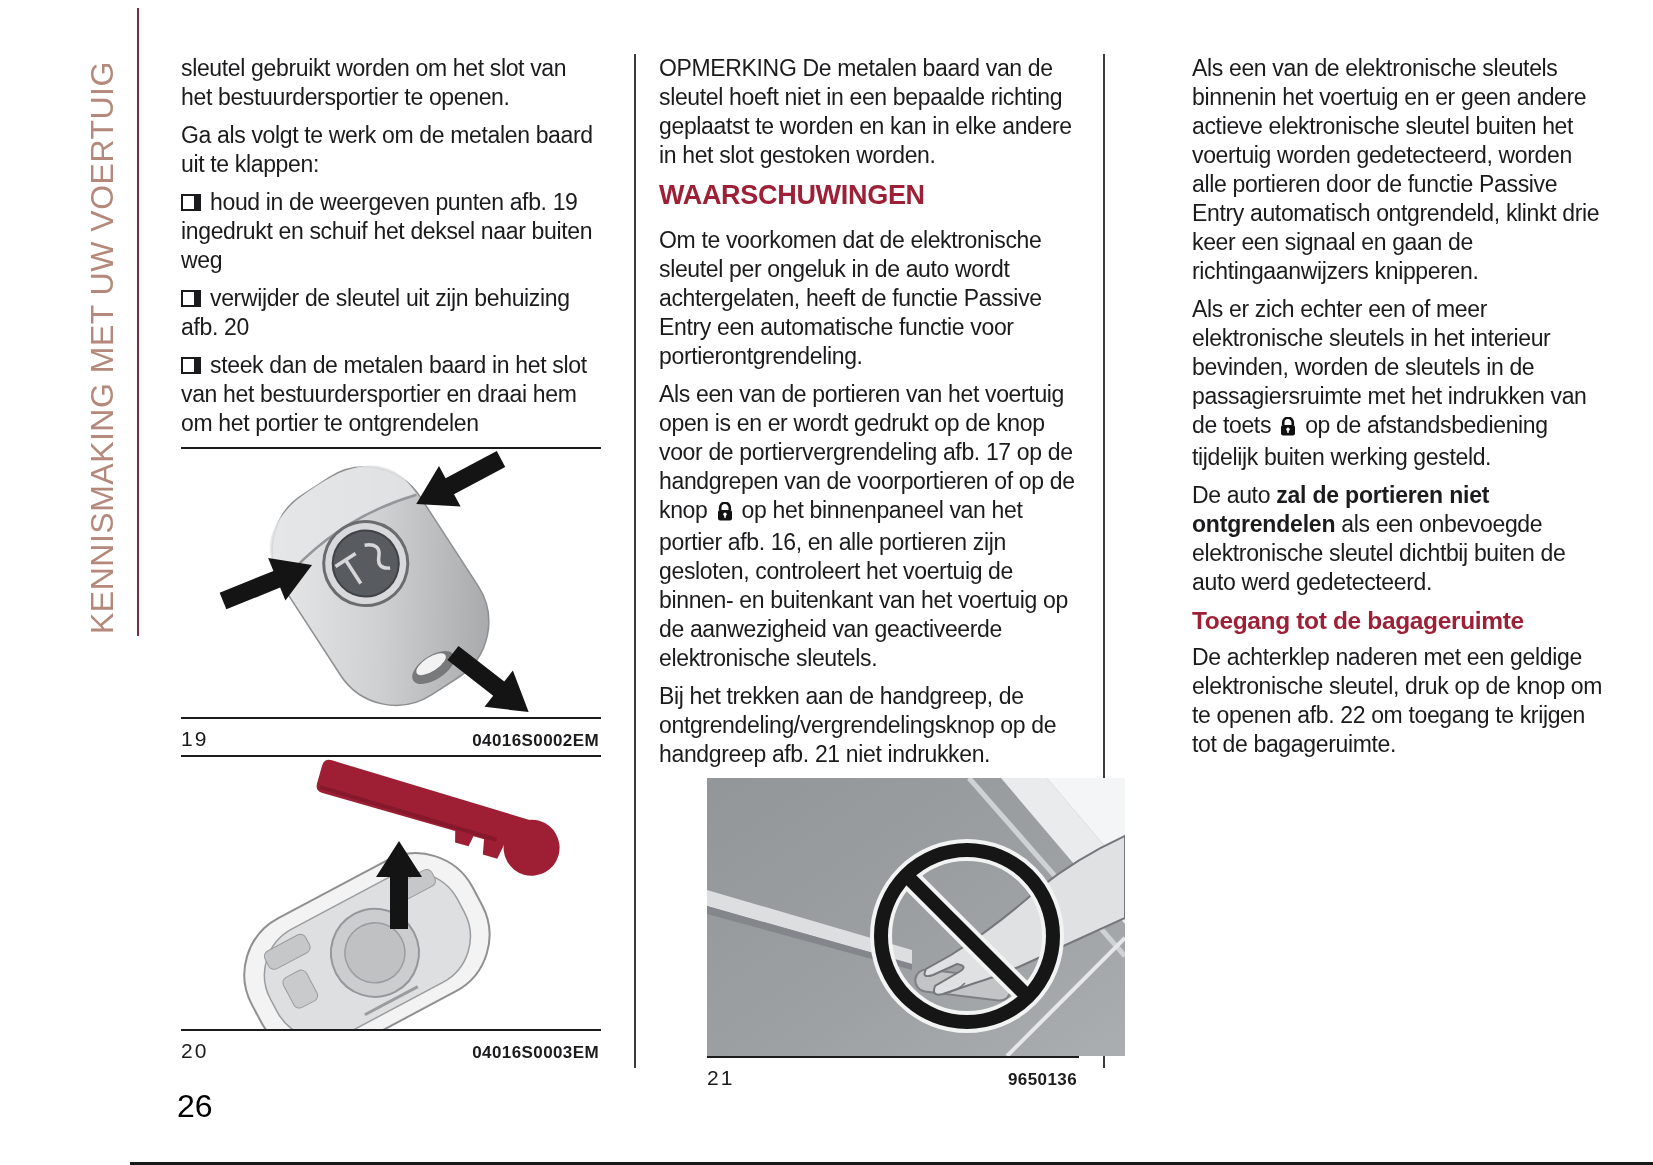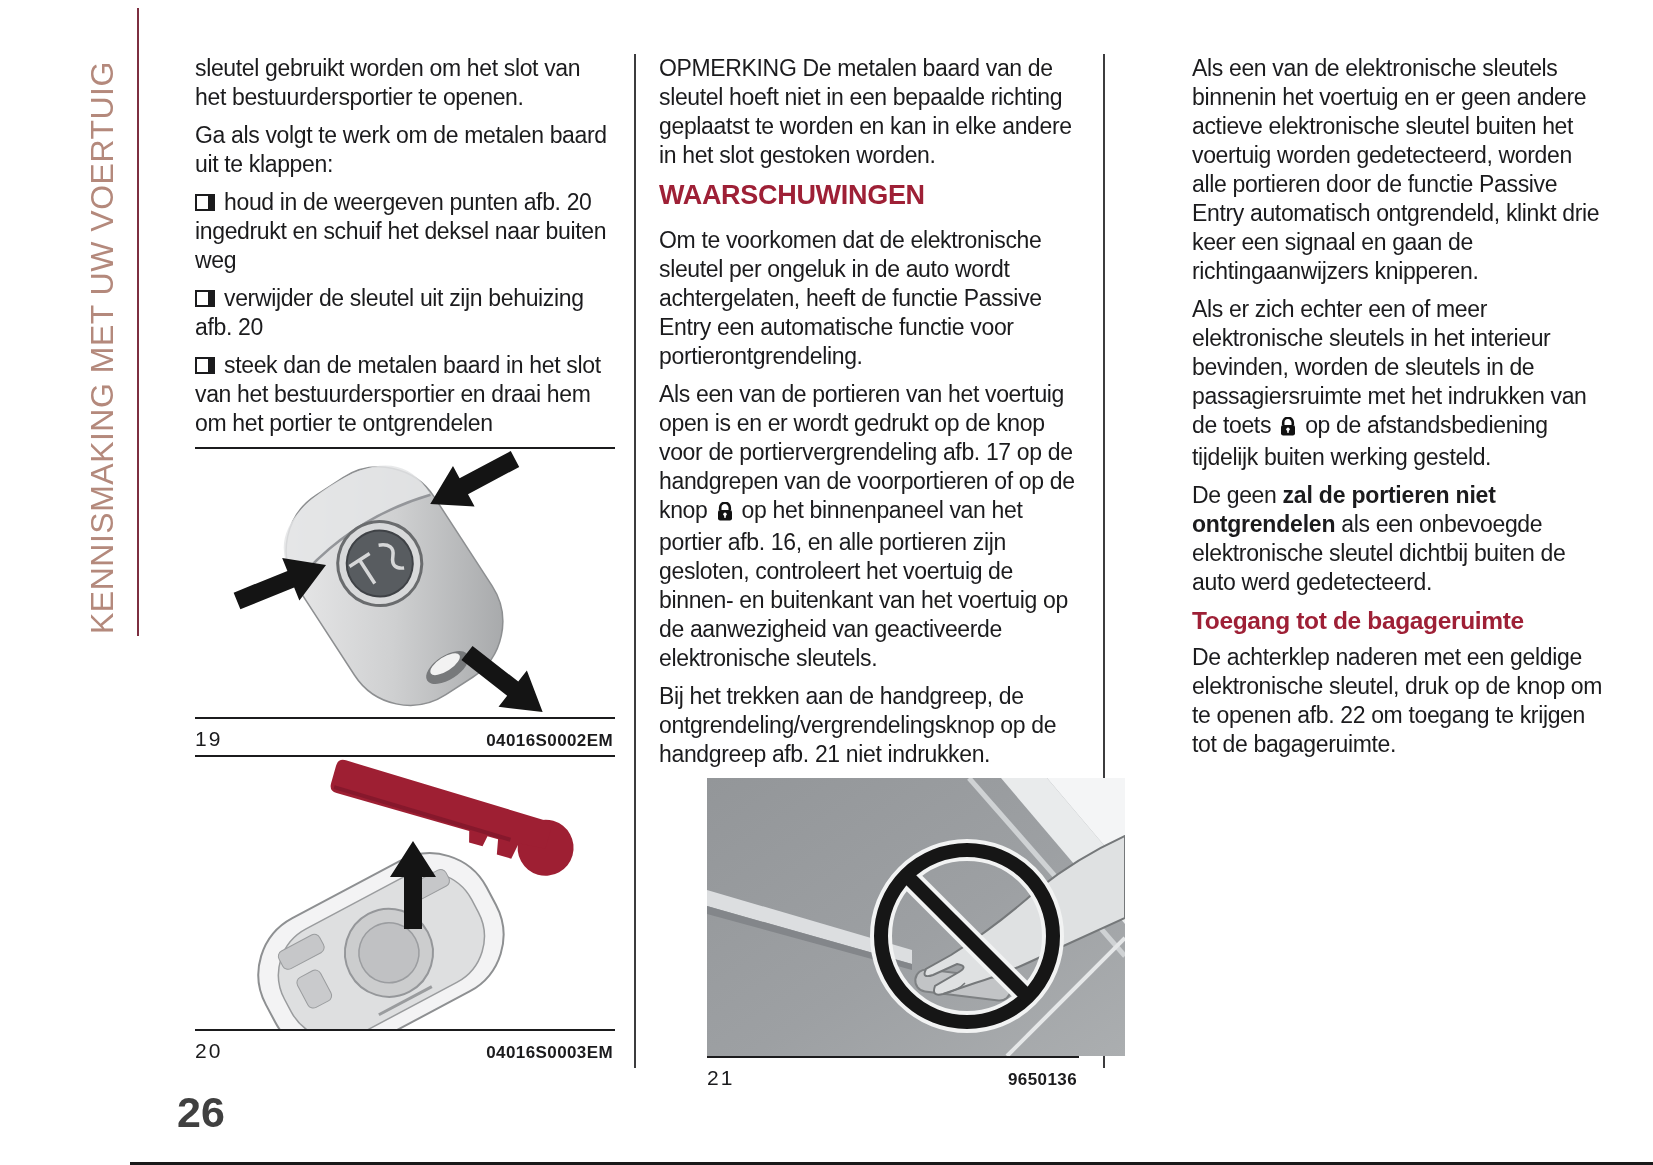--- a/index.html
+++ b/index.html
@@ -8,57 +8,57 @@
   
   .sidebar-label{position:absolute;left:84px;top:50px;height:584px;
     writing-mode:vertical-rl;transform:rotate(180deg);
     font-size:32px;letter-spacing:.5px;color:#b4897c;white-space:nowrap;}
   .sidebar-rule{position:absolute;left:137px;top:8px;width:2px;height:628px;background:#7d2f40;}
   .col-divider{position:absolute;top:54px;width:2px;height:1014px;background:#3c3c3e;}
   .divider-1{left:634px;} .divider-2{left:1103px;}
   .bottom-rule{position:absolute;left:130px;bottom:0;width:1523px;height:3px;background:#191919;}
   
   .col{position:absolute;top:54px;width:420px;font-size:23px;line-height:29px;letter-spacing:-.35px;}
-  .col1{left:195px;} .col2{left:659px;} .col3{left:1192px;}
+  .col1{left:181px;} .col2{left:659px;} .col3{left:1192px;}
   .col p{margin:0 0 9px 0;}
   .warn-heading{margin:4px 0 15px 0;font-size:27px;line-height:32px;font-weight:800;
     color:#9e2036;letter-spacing:-.3px;}
   .sub-heading{margin:4px 0 7px 0;font-size:24.5px;line-height:30px;font-weight:700;color:#9e2036;}
   .bullet-marker{display:inline-block;width:11px;height:13px;border:2.5px solid #1b1b1d;
     border-right-width:7px;margin-right:9px;vertical-align:-1px;}
   .lock{display:inline-block;vertical-align:-3px;margin:0 3px;}
   b{font-weight:700;letter-spacing:-.2px;}
   
   figure.fig{margin:0;}
   .fig19{margin-top:8px;}
   .fig20{margin-top:26px;}
   .fig21{margin-top:5px;padding-left:48px;}
   .fig-art{border-top:2px solid #1b1b1d;border-bottom:2px solid #1b1b1d;}
   .fig21 .fig-art{border-top:none;}
   .fig-art svg{display:block;}
   .fig-cap{display:flex;justify-content:space-between;align-items:baseline;padding:5px 2px 0 0;}
   .fig-num{font-size:21px;letter-spacing:2px;text-align:center;}
   .fig-code{font-size:17px;font-weight:700;letter-spacing:.4px;text-align:center;}
-  .page-number{position:absolute;left:177px;top:1088px;font-size:43px;font-weight:700;color:#404040;}
+  .page-number{position:absolute;left:177px;top:1088px;font-size:32px;font-weight:400;color:#000000;}
 </style>
 </head>
 <body>
 
 <div class="page">
 
   <div class="sidebar-label">KENNISMAKING MET UW VOERTUIG</div>
   <div class="sidebar-rule"></div>
   <div class="col-divider divider-1"></div>
   <div class="col-divider divider-2"></div>
   <div class="bottom-rule"></div>
 
   <section class="col col1">
     <p>sleutel gebruikt worden om het slot van het bestuurdersportier te openen.</p>
     <p>Ga als volgt te werk om de metalen baard uit te klappen:</p>
-    <p><span class="bullet-marker"></span><span>houd in de weergeven punten afb. 20 ingedrukt en schuif het deksel naar buiten weg</span></p>
+    <p><span class="bullet-marker"></span><span>houd in de weergeven punten afb. 19 ingedrukt en schuif het deksel naar buiten weg</span></p>
     <p><span class="bullet-marker"></span><span>verwijder de sleutel uit zijn behuizing afb. 20</span></p>
     <p><span class="bullet-marker"></span><span>steek dan de metalen baard in het slot van het bestuurdersportier en draai hem om het portier te ontgrendelen</span></p>
 
     <figure class="fig fig19">
       <div class="fig-art">
         <svg width="418" height="268" viewBox="0 0 418 268">
           <defs>
             <linearGradient id="g19" x1="0" y1="0" x2="1" y2="1">
               <stop offset="0" stop-color="#eeeeef"></stop>
                 <stop offset=".5" stop-color="#cfd0d1"></stop>
@@ -175,21 +175,21 @@
   <section class="col col3">
     <p>Als een van de elektronische sleutels binnenin het voertuig en er geen andere actieve elektronische sleutel buiten het voertuig worden gedetecteerd, worden alle portieren door de functie Passive Entry automatisch ontgrendeld, klinkt drie keer een signaal en gaan de richtingaanwijzers knipperen.</p>
     <p><span>Als er zich echter een of meer elektronische sleutels in het interieur bevinden, worden de sleutels in de passagiersruimte met het indrukken van de toets</span>
       <span class="lock"><svg width="16" height="19" viewBox="0 0 16 19">
             <path d="M3.2 8 V5.6 A4.8 4.8 0 0 1 12.8 5.6 V8" fill="none" stroke="#111" stroke-width="2.6"></path>
             <rect x="1" y="8" width="14" height="10.4" rx="2.2" fill="#111"></rect>
             <circle cx="8" cy="12.2" r="1.7" fill="#fff"></circle>
             <rect x="7.2" y="12.6" width="1.6" height="3.2" fill="#fff"></rect>
           </svg></span>
       <span>op de afstandsbediening tijdelijk buiten werking gesteld.</span></p>
-    <p><span>De geen</span>
+    <p><span>De auto</span>
       <b>zal de portieren niet ontgrendelen</b>
       <span>als een onbevoegde elektronische sleutel dichtbij buiten de auto werd gedetecteerd.</span></p>
     <h3 class="sub-heading">Toegang tot de bagageruimte</h3>
     <p>De achterklep naderen met een geldige elektronische sleutel, druk op de knop om te openen afb. 22 om toegang te krijgen tot de bagageruimte.</p>
   </section>
 
   <div class="page-number">26</div>
 </div>
 
 </body></html>

